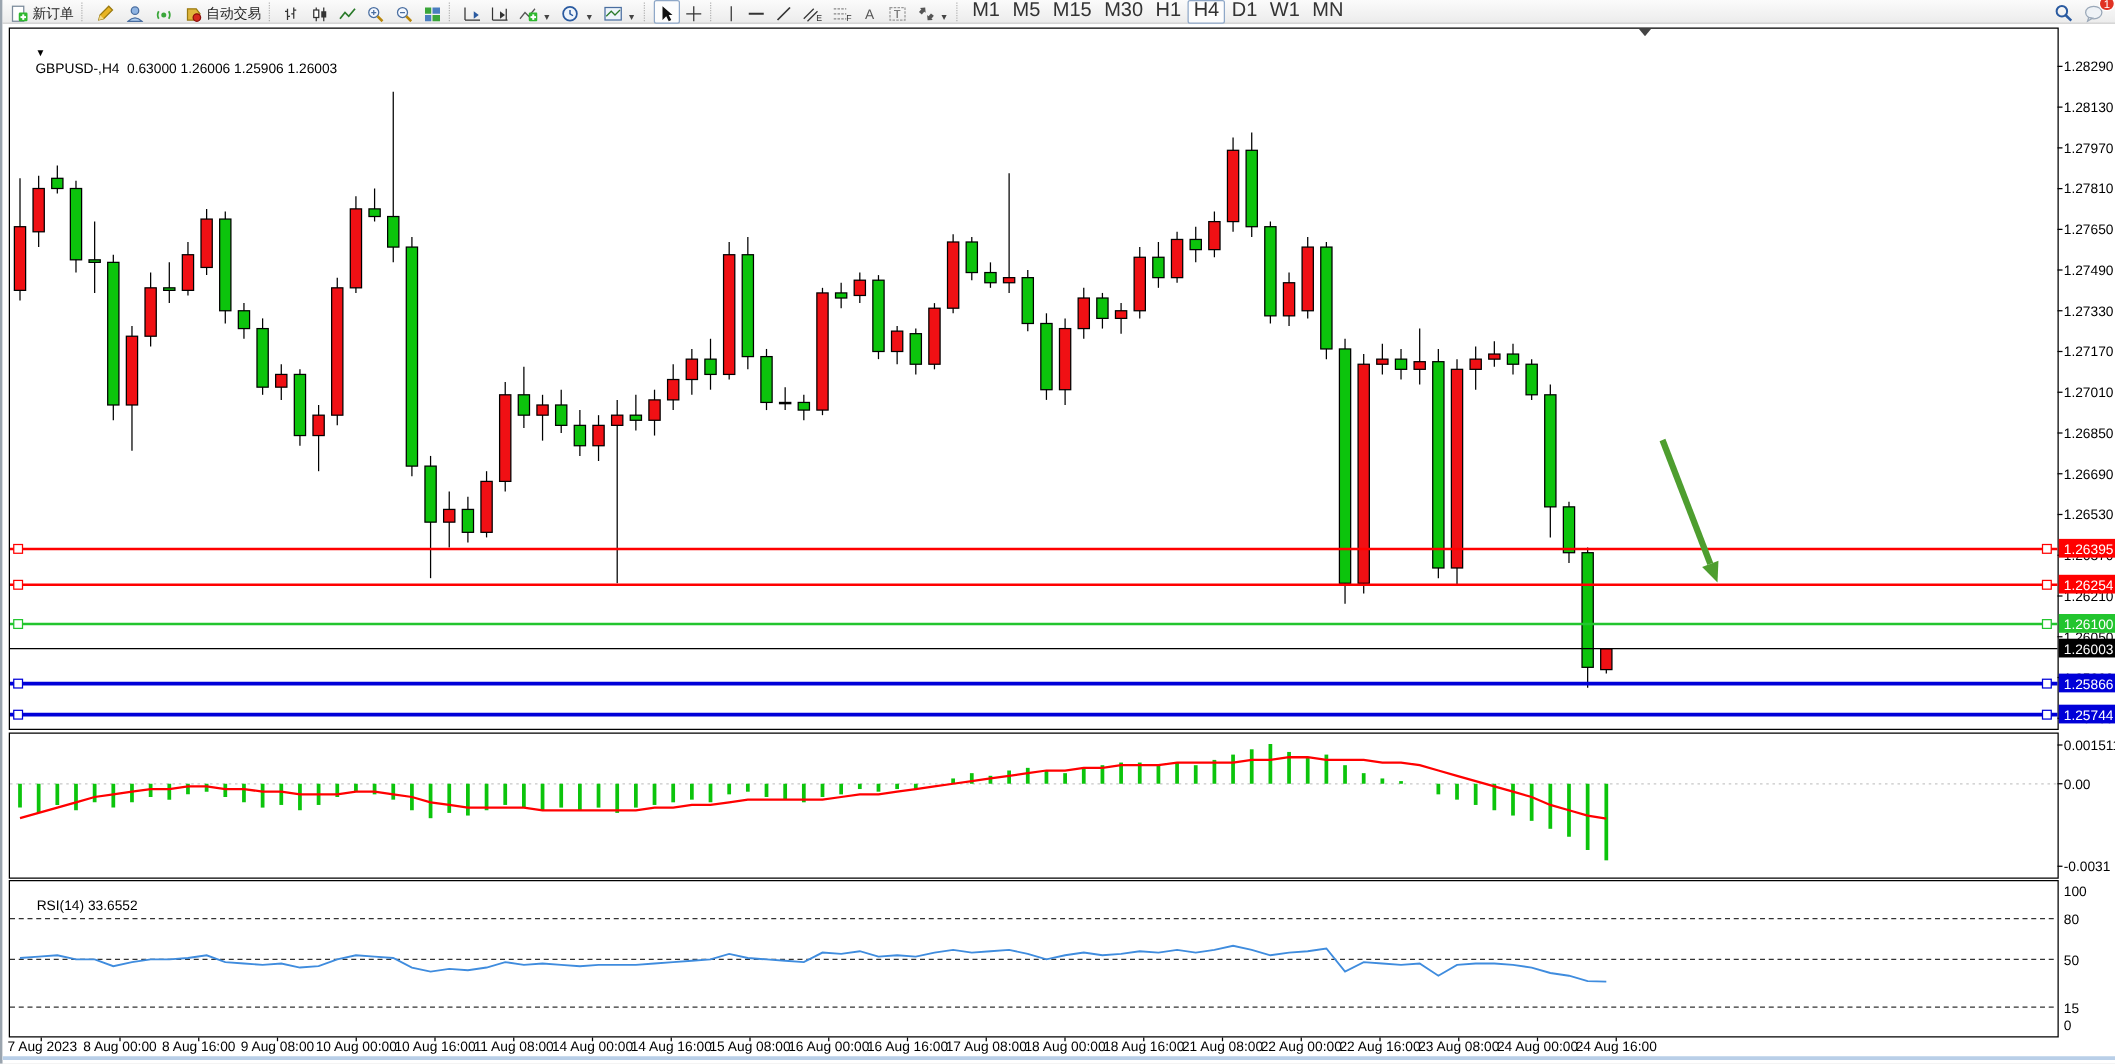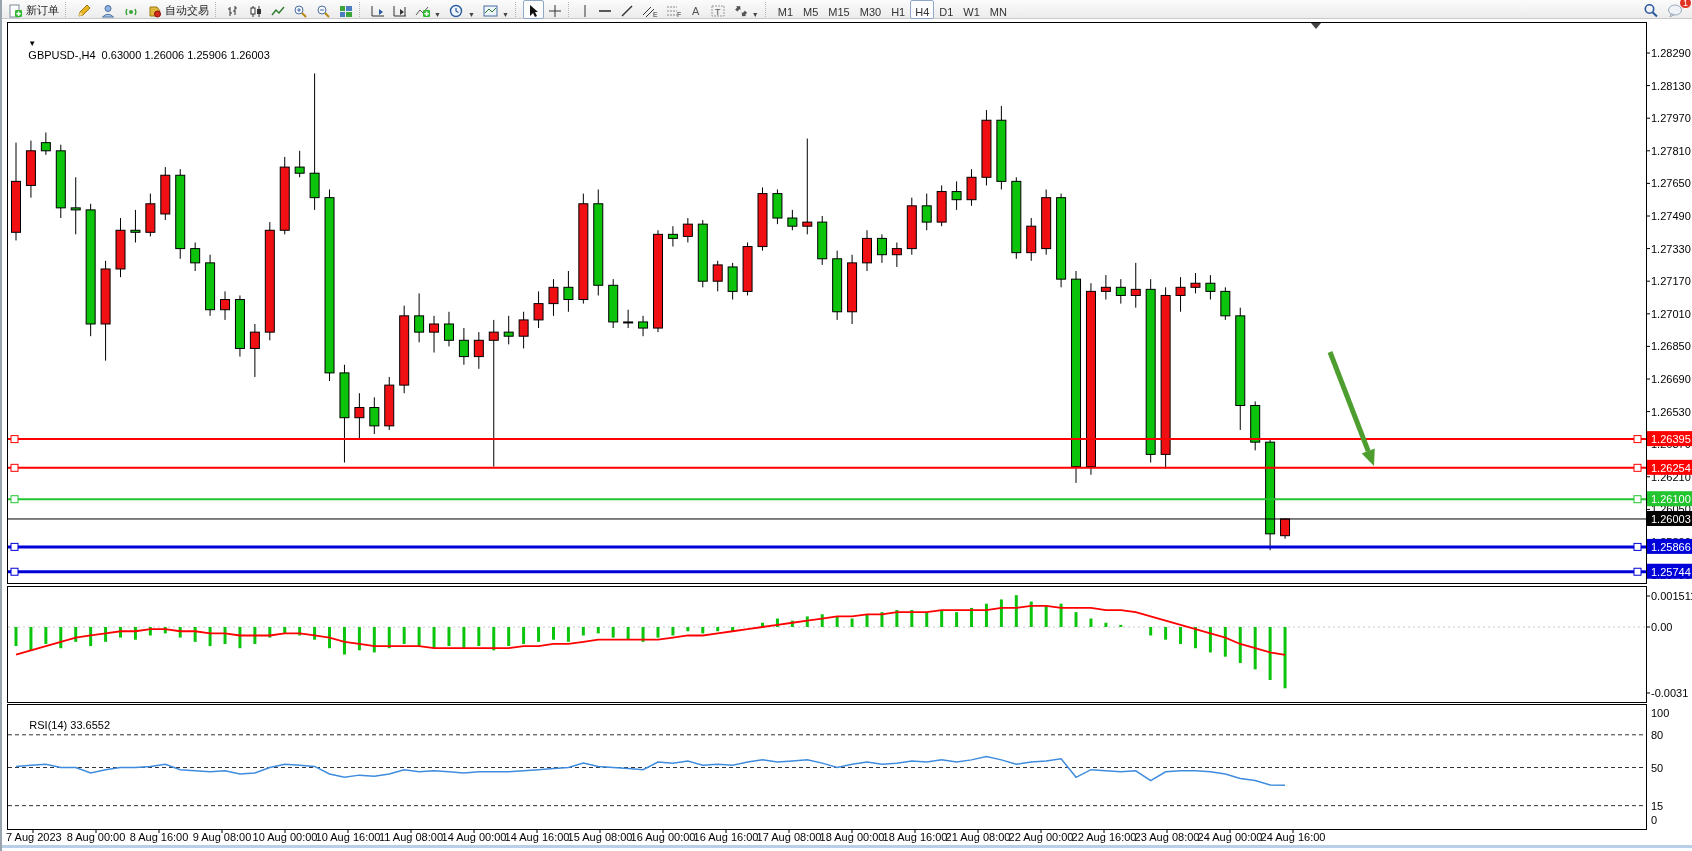--- a/index.html
+++ b/index.html
@@ -5,21 +5,21 @@
   html,body{margin:0;padding:0;background:#e4e4e4;}
   #app{position:relative;width:1692px;height:851px;background:#ffffff;overflow:hidden;
        font-family:"Liberation Sans",sans-serif;border-left:2px solid #9aa4ae;}
   
   #toolbar{position:absolute;left:0;top:0;width:100%;height:19px;background:linear-gradient(#fbfbfb,#ececec);
            border-bottom:1px solid #c9c9c9;display:flex;align-items:center;padding:0 2px;box-sizing:border-box;z-index:30;}
   .tbtn{display:flex;align-items:flex-end;gap:3px;height:17px;padding:0 3px;border:1px solid transparent;
         border-radius:2px;font-size:11px;color:#222;cursor:default;white-space:nowrap;}
   .tbtn.active{background:#fdfdfd;border:1px solid #8fa8c8;}
   .tsep{width:5px;height:15px;margin:0 2px;border-left:1px dotted #b5b5b5;}
-  .tf{font-size:11px;color:#333;padding:0 4px;}
+  .tf{font-size:16px;color:#333;padding:0 4px;}
   .caret{font-size:7px;color:#444;margin-left:1px;}
   .badge{position:absolute;top:-4px;right:-5px;background:#e03123;color:#fff;border-radius:7px;
          font-size:9px;line-height:10px;padding:0 3px;border:1px solid #fff;}
   
   #chartArea{position:absolute;left:0;top:19px;width:1692px;height:829px;background:#fff;}
   #overlay{position:absolute;left:0;top:0;}
   .pane-label{position:absolute;font-size:11px;color:#000;z-index:5;white-space:pre;}
   #symtitle{left:8px;top:6px;}
   #symtitle .tri{font-size:8px;vertical-align:1px;}
   #bottomScroll{position:absolute;left:0;bottom:0;width:100%;height:3px;background:#b9cfe8;z-index:6;}

